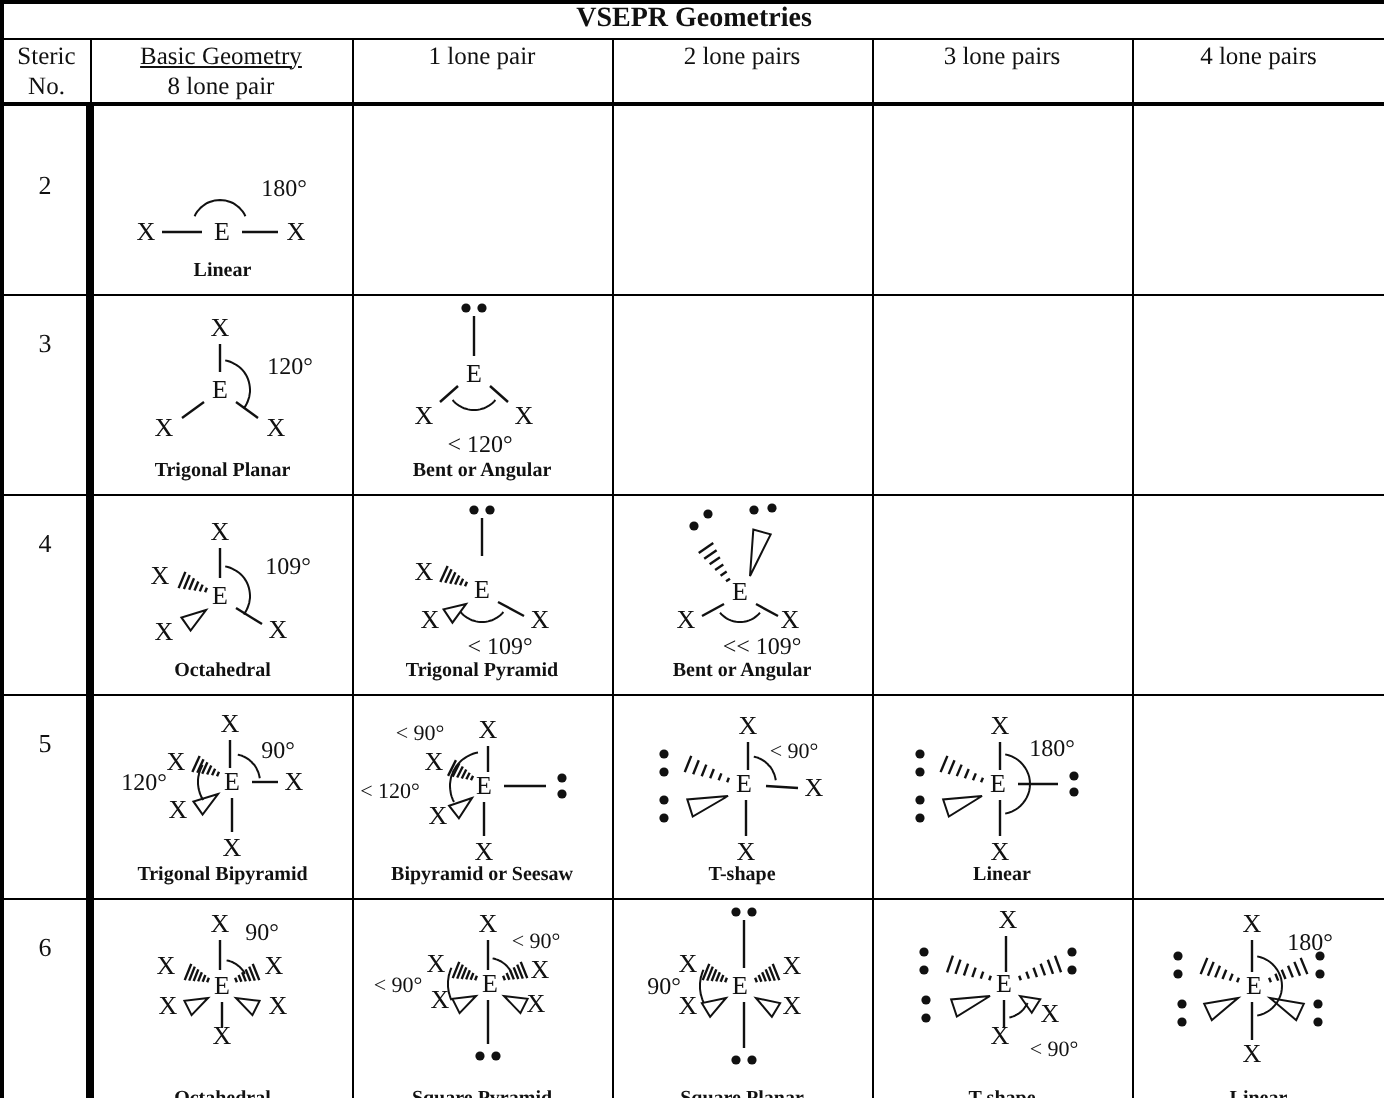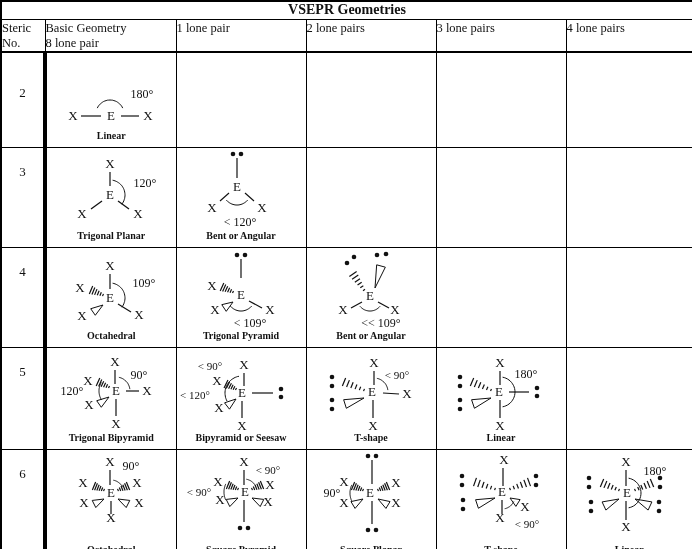--- a/index.html
+++ b/index.html
@@ -1,22 +1,22 @@
 <!DOCTYPE html>
 <html><head>
 <meta charset="utf-8">
 <style>
   html,body{margin:0;padding:0;background:#fff;}
   body{font-family:"Liberation Serif","DejaVu Serif",serif;color:#111;}
   #page{width:692px;height:549px;background:#fff;box-sizing:border-box;}
   table.vsepr{border-collapse:collapse;width:692px;table-layout:fixed;background:#fff;border:2px solid #000;}
   td,th{border:1px solid #000;padding:0;margin:0;overflow:hidden;box-sizing:border-box;}
   .title-cell{height:18px;text-align:center;font-weight:bold;font-size:14px;border-bottom:1px solid #000;}
-  .hdr{height:24px;font-weight:normal;font-size:12.5px;text-align:left;vertical-align:top;border-bottom:2px solid #000;padding-top:1px;}
-  .hdr .u{}
+  .hdr{height:24px;font-weight:normal;font-size:12.5px;text-align:center;vertical-align:top;border-bottom:2px solid #000;padding-top:1px;}
+  .hdr .u{text-decoration:underline;}
   .hdr .l2{display:block;}
   .steric-cell{text-align:center;vertical-align:top;padding-top:16px;font-size:13px;}
   .steric-cell.mid{padding-top:32px;}
   .thickleft{border-left:4px solid #000;}
   td.diagram-cell{vertical-align:bottom;}
   svg.fig{display:block;margin:0 auto;}
   svg.fig text{font-family:"Liberation Serif","DejaVu Serif",serif;fill:#111;}
   .caption{text-align:center;font-weight:bold;font-size:10px;line-height:16px;margin-bottom:3px;white-space:nowrap;}
   .r2 td{height:96px;} .r3 td{height:100px;} .r4 td{height:97px;} .r5 td{height:100px;} .r6 td{height:112px;}
 </style>

